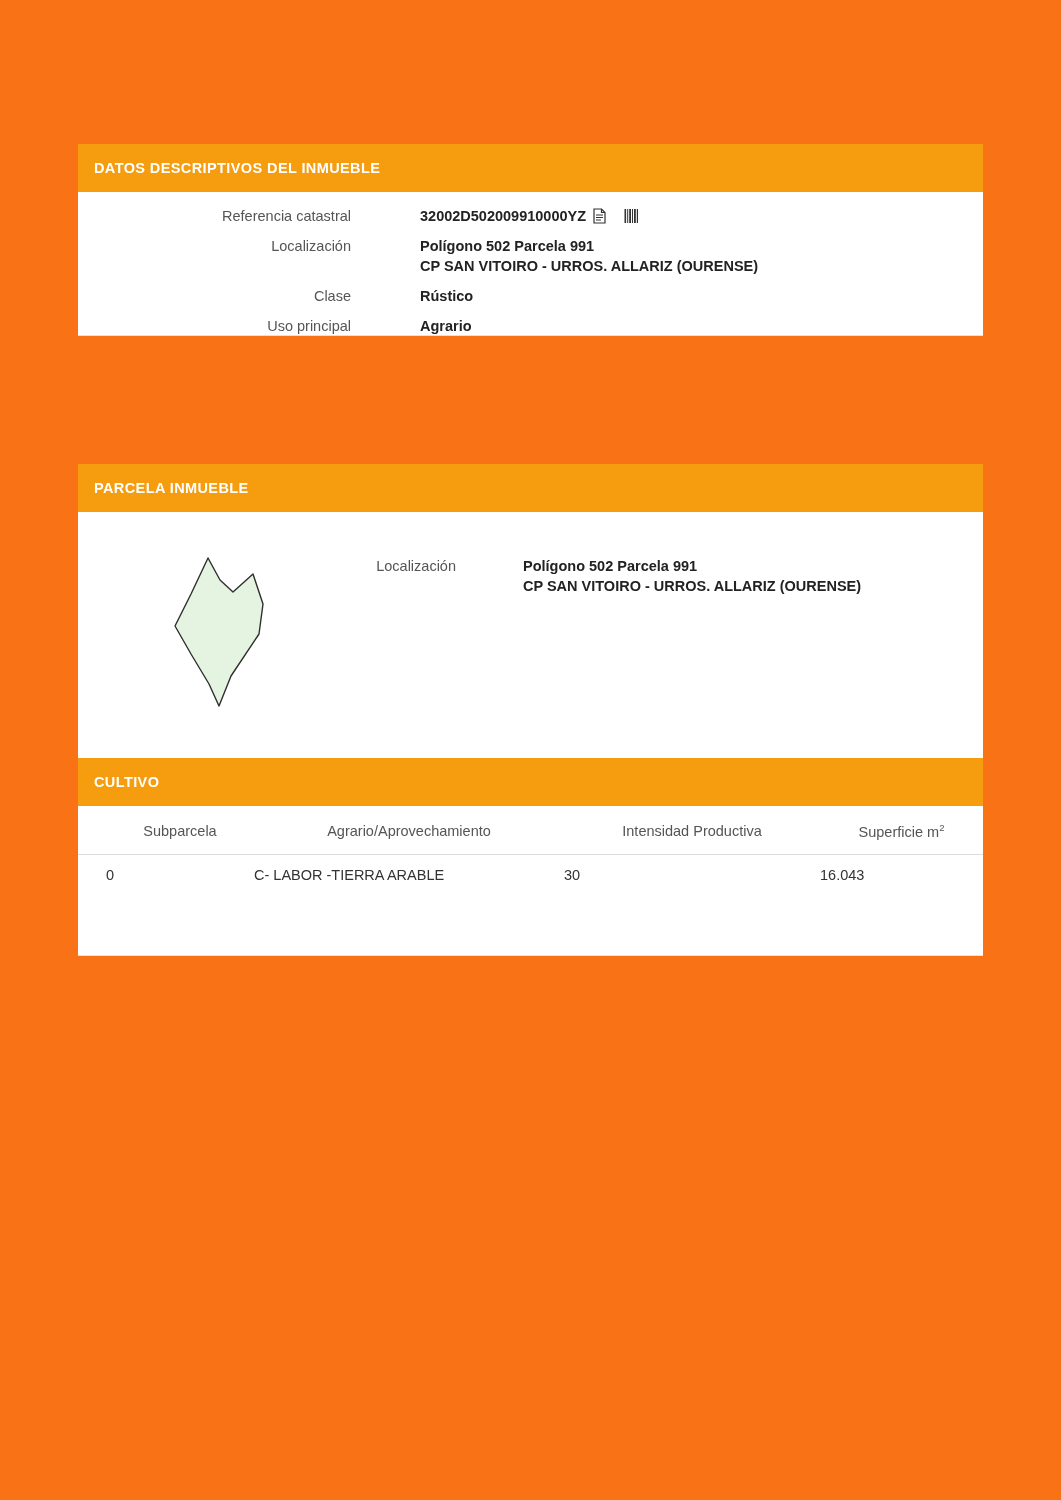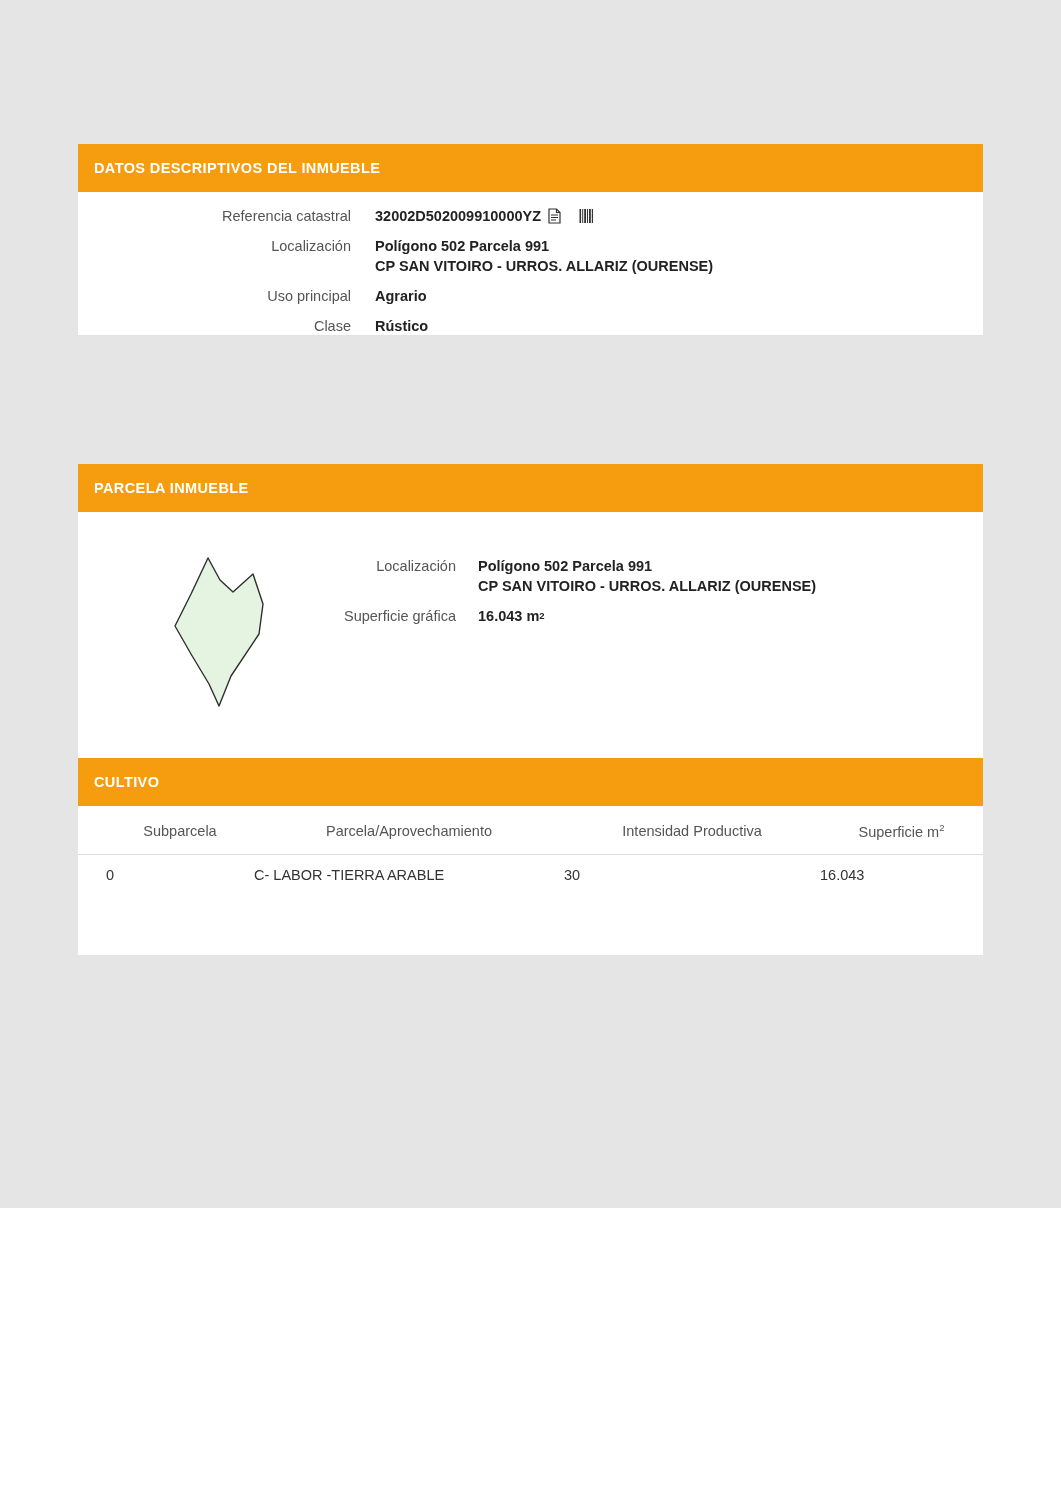--- a/index.html
+++ b/index.html
@@ -12,22 +12,22 @@
     height: 1500px;
     font-family: "Liberation Sans", sans-serif;
     color: #333333;
     position: relative;
     overflow: hidden;
   }
   .page {
     position: absolute;
     left: 0; top: 0;
     width: 1061px;
-    height: 1208px;
-    background: #e5e5e5;
+    height: 1500px;
+    background: #f97316;
   }
   .section {
     position: absolute;
     left: 78px;
     width: 905px;
   }
   .section-header {
     background: #f59d0e;
     color: #ffffff;
     font-size: 14.5px;
@@ -44,20 +44,21 @@
     box-sizing: border-box;
   }
 
   
   #sec-datos { top: 144px; }
   #sec-datos .section-body { height: 144px; padding-top: 14px; }
   .row {
     display: flex;
     align-items: flex-start;
     margin-bottom: 10px;
+    gap: 45px;
   }
   .label {
     width: 297px;
     text-align: right;
     font-size: 14.5px;
     color: #555555;
     padding-right: 24px;
     box-sizing: border-box;
     line-height: 20px;
   }
@@ -174,27 +175,27 @@
         <div class="label">Localización</div>
         <div class="value">
           <span class="lines">
             <span class="line">Polígono 502 Parcela 991</span>
             <span class="line">CP SAN VITOIRO - URROS. ALLARIZ (OURENSE)</span>
           </span>
         </div>
       </div>
 
       <div class="row">
+        <div class="label">Clase</div>
+        <div class="value">Rústico</div>
+      </div>
+
+      <div class="row">
         <div class="label">Uso principal</div>
         <div class="value">Agrario</div>
-      </div>
-
-      <div class="row">
-        <div class="label">Clase</div>
-        <div class="value">Rústico</div>
       </div>
 
     </div>
   </div>
 
   <div class="section" id="sec-parcela">
     <div class="section-header">PARCELA INMUEBLE</div>
     <div class="section-body">
 
       <div class="parcel-map">
@@ -206,40 +207,33 @@
       <div class="parcel-rows">
         <div class="row">
           <div class="label">Localización</div>
           <div class="value">
             <span class="lines">
               <span class="line">Polígono 502 Parcela 991</span>
               <span class="line">CP SAN VITOIRO - URROS. ALLARIZ (OURENSE)</span>
             </span>
           </div>
         </div>
-        <div class="row">
-          <div class="label">Superficie gráfica</div>
-          <div class="value">
-            <span>16.043 m</span>
-              <sup>2</sup>
-          </div>
-        </div>
       </div>
 
     </div>
   </div>
 
   <div class="section" id="sec-cultivo">
     <div class="section-header">CULTIVO</div>
     <div class="section-body">
       <table class="cultivo">
         <thead>
           <tr>
             <th class="c1">Subparcela</th>
-            <th class="c2">Parcela/Aprovechamiento</th>
+            <th class="c2">Agrario/Aprovechamiento</th>
             <th class="c3">Intensidad Productiva</th>
             <th class="c4"><span>Superficie m</span><sup>2</sup></th>
           </tr>
         </thead>
         <tbody>
           <tr>
             <td class="c1">0</td>
             <td class="c2">C- LABOR -TIERRA ARABLE</td>
             <td class="c3">30</td>
             <td class="c4">16.043</td>

